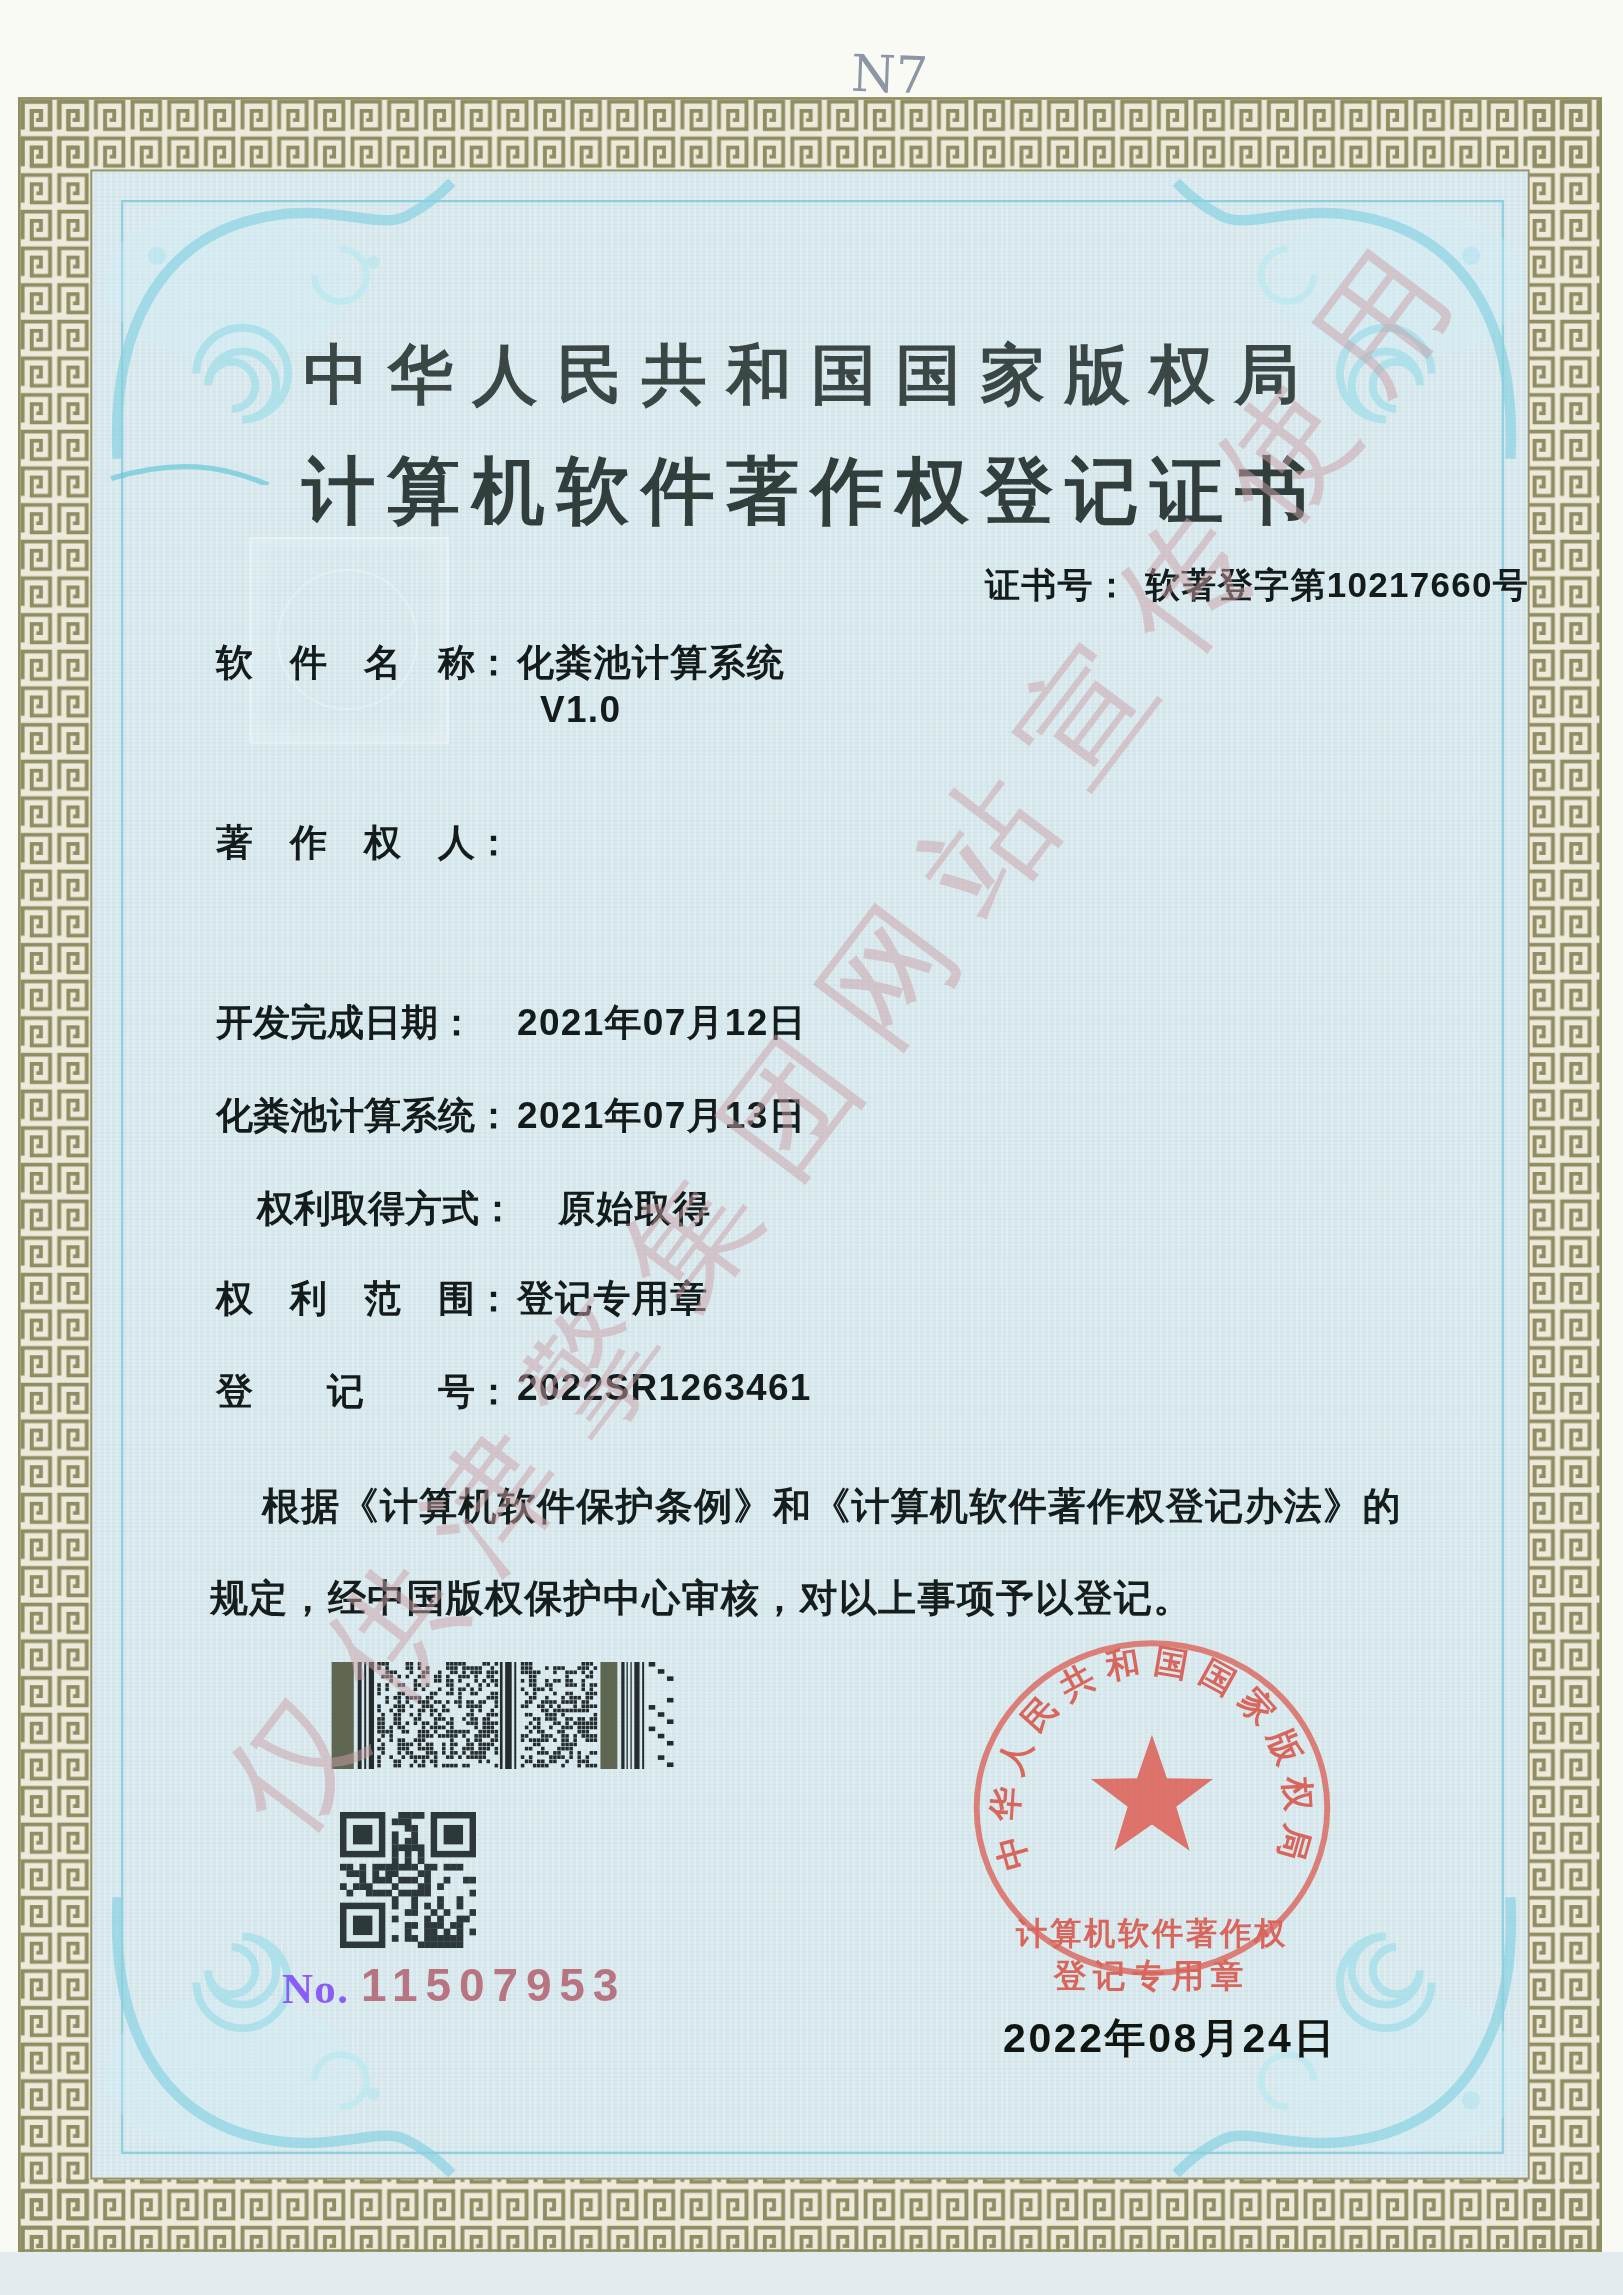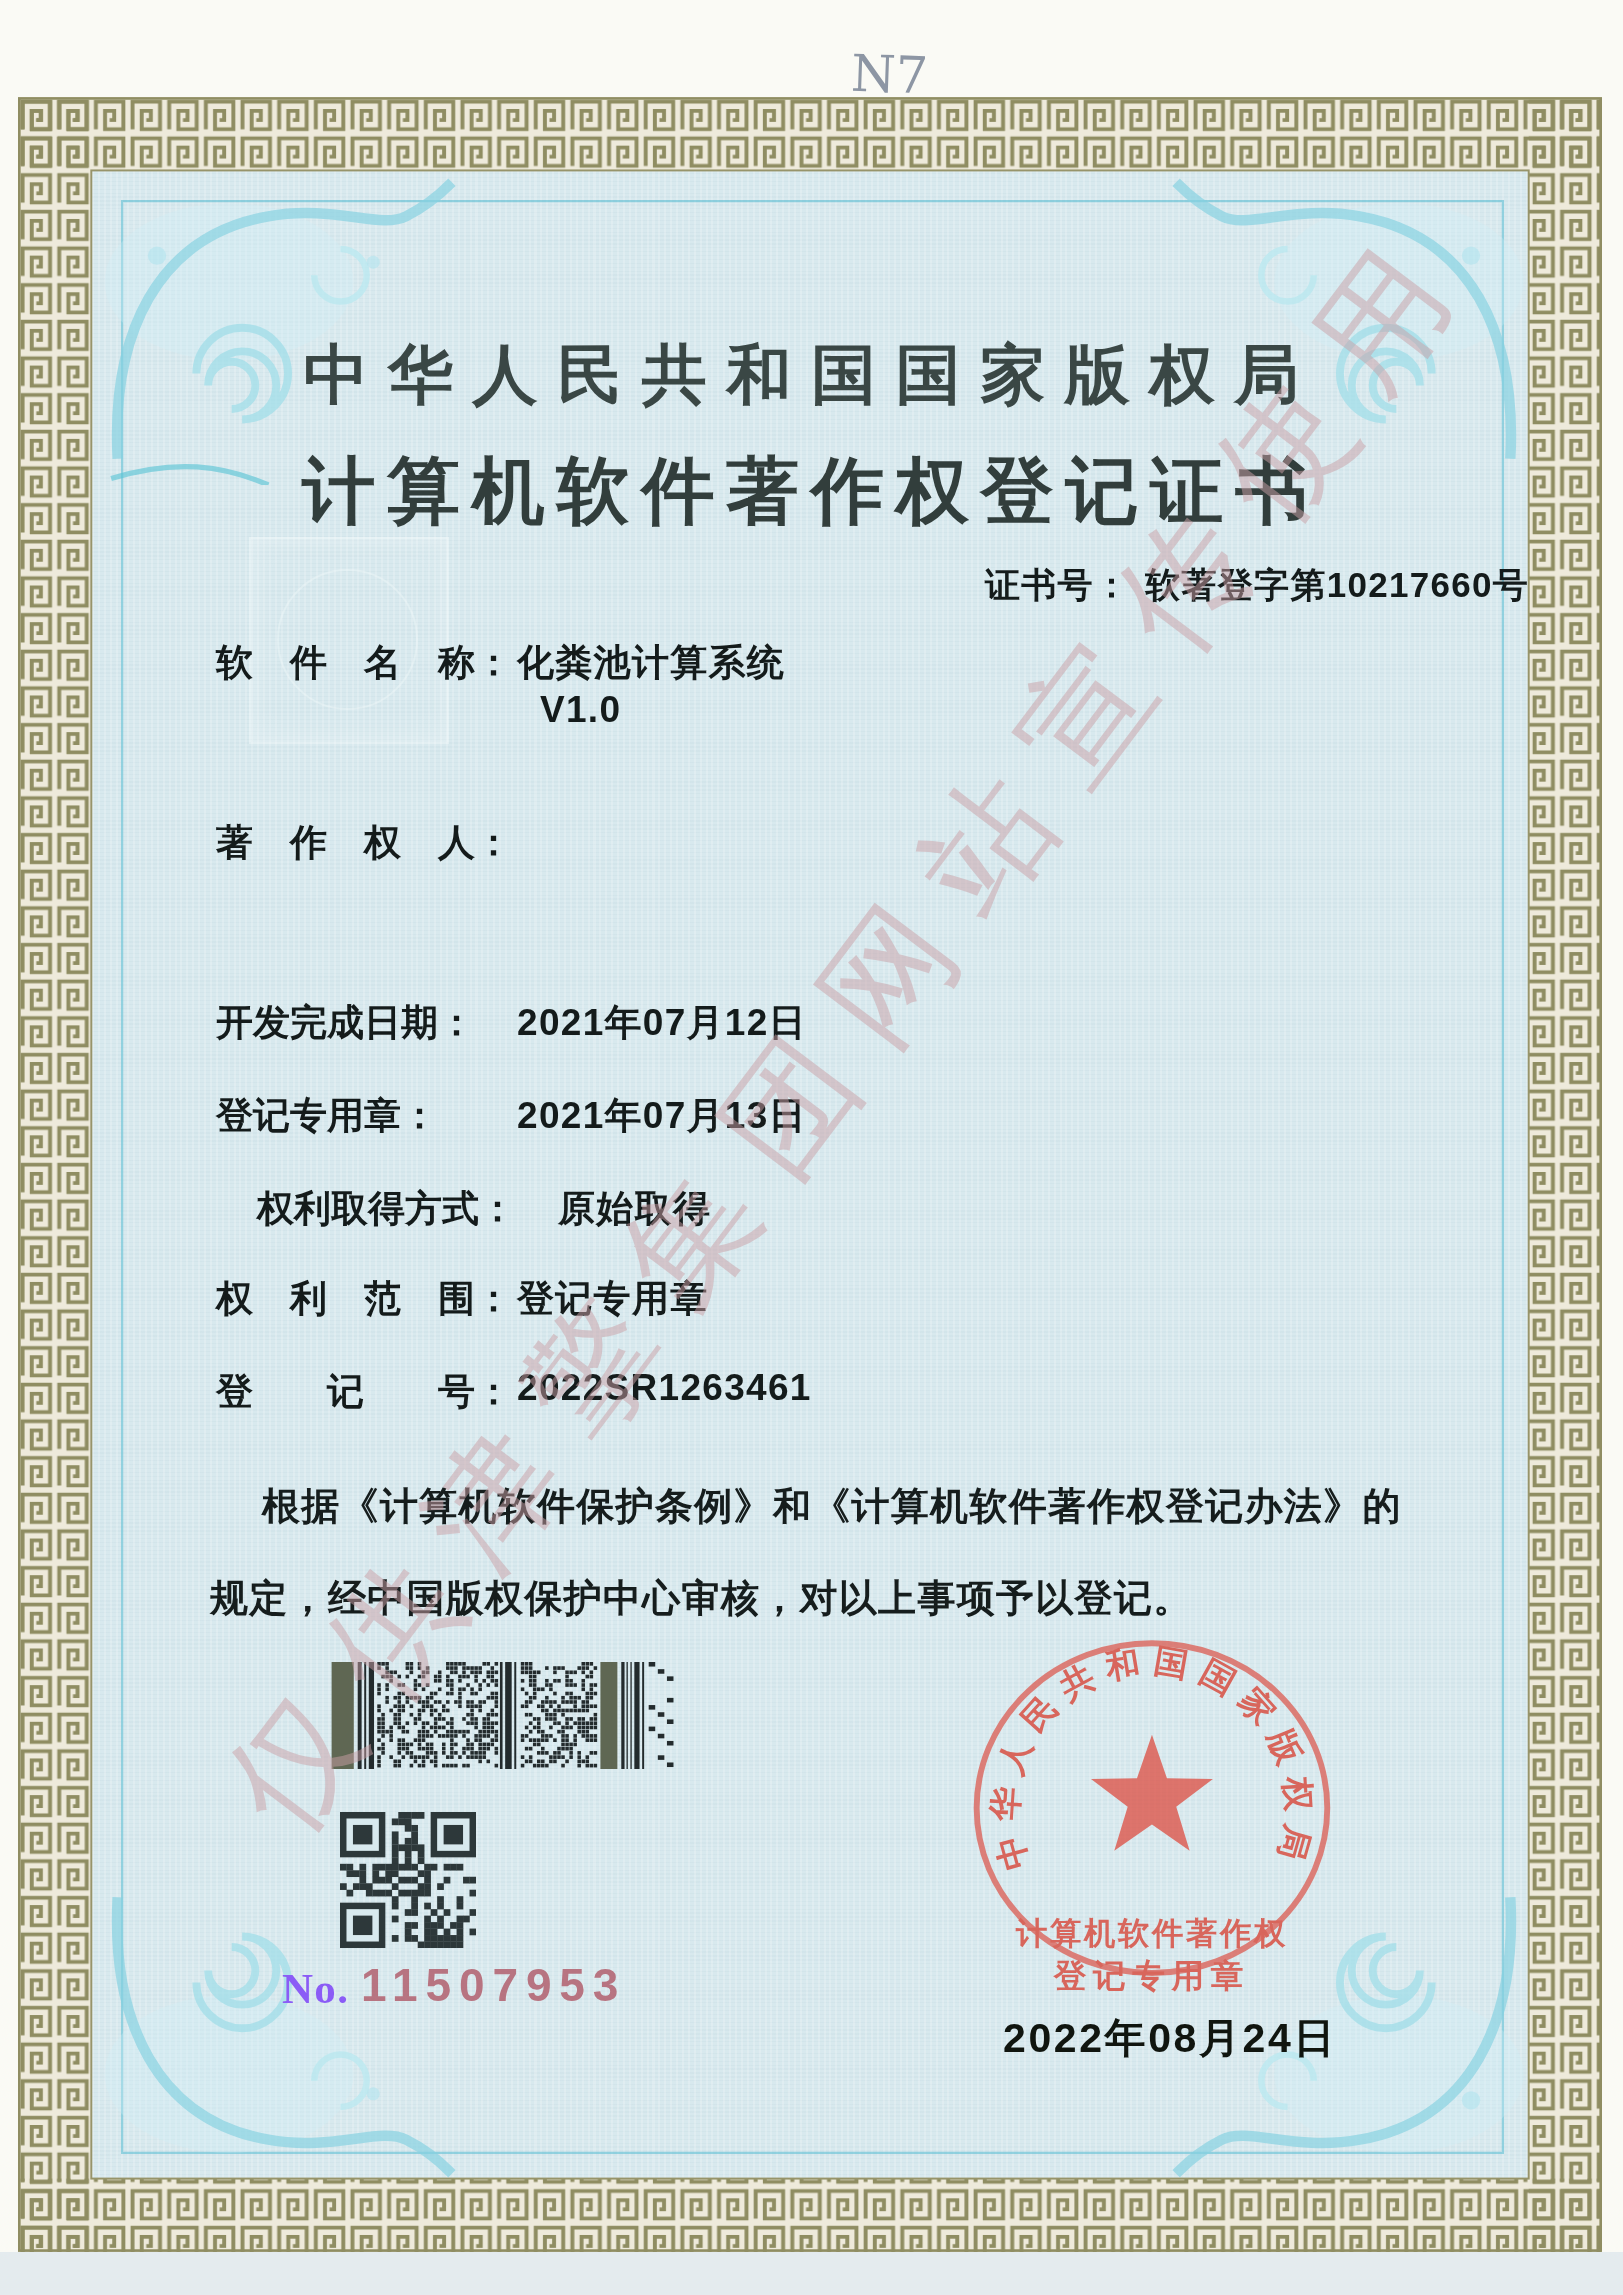--- a/index.html
+++ b/index.html
@@ -154,21 +154,21 @@
   <span class="fvalue">V1.0</span>
 </div>
 <div class="abs frow" style="left:0;top:818px;width:1624px;height:39px;">
   <span class="flabel">著　作　权　人：</span>
 </div>
 <div class="abs frow" style="left:0;top:998px;width:1624px;height:39px;">
   <span class="flabel">开发完成日期：</span>
   <span class="fvalue">2021年07月12日</span>
 </div>
 <div class="abs frow" style="left:0;top:1091px;width:1624px;height:39px;">
-  <span class="flabel">登记专用章：</span>
+  <span class="flabel">化粪池计算系统：</span>
   <span class="fvalue">2021年07月13日</span>
 </div>
 <div class="abs frow" style="left:9px;top:1184px;width:1624px;height:39px;margin-left:32px;">
   <span class="flabel">权利取得方式：</span>
   <span class="fvalue">原始取得</span>
 </div>
 <div class="abs frow" style="left:0;top:1274px;width:1544px;height:39px;">
   <span class="flabel">权　利　范　围：</span>
   <span class="fvalue">登记专用章</span>
 </div>

